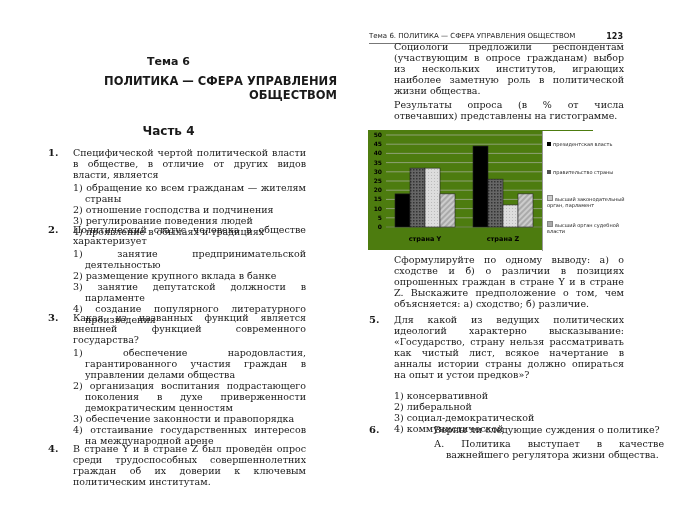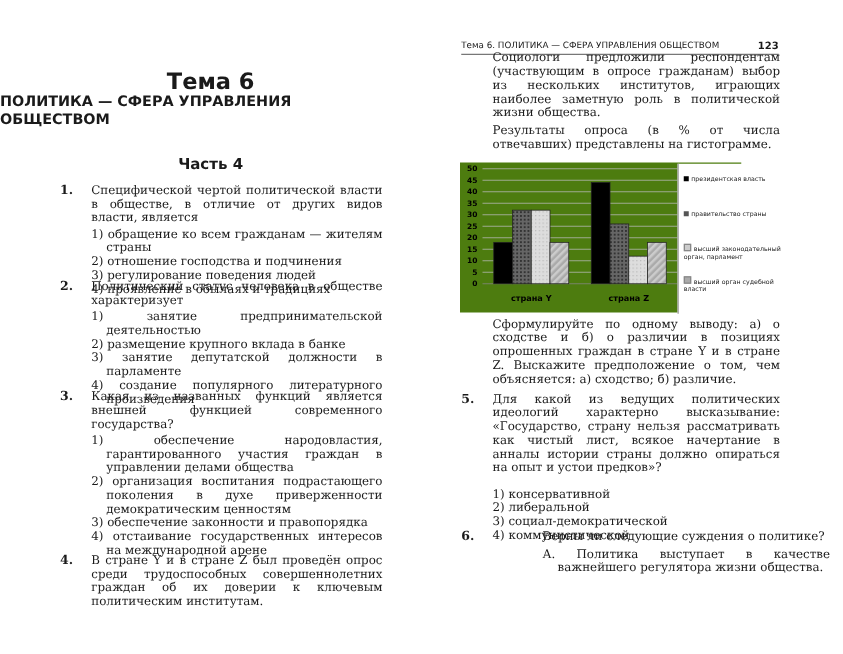--- a/index.html
+++ b/index.html
@@ -2,22 +2,22 @@
 <html><head>
 <meta charset="utf-8">
 <style>
   html, body { margin:0; padding:0; }
   body { width:674px; height:523px; background:#fff; position:relative; overflow:hidden;
          font-family:"DejaVu Serif", serif; color:#1a1a1a; }
   .page { position:absolute; top:0; height:523px; }
   .left { left:0; width:337px; }
   .right { left:337px; width:337px; }
   .sans { font-family:"DejaVu Sans", sans-serif; }
-  .topic { position:absolute; left:0; width:337px; text-align:center; top:55px; font-size:18px; font-weight:bold; }
-  .title { position:absolute; left:0; width:337px; text-align:left; top:74px; font-size:11.5px; font-weight:bold; line-height:14px; }
+  .topic { position:absolute; left:0; width:337px; text-align:center; top:55px; font-size:11px; font-weight:bold; }
+  .title { position:absolute; left:0; width:337px; text-align:right; top:74px; font-size:11.5px; font-weight:bold; line-height:14px; }
   .part { position:absolute; left:0; width:337px; text-align:center; top:124px; font-size:12px; font-weight:bold; }
   .q { position:absolute; font-size:9.5px; line-height:11px; }
   .qnum { position:absolute; font-weight:bold; font-size:10px; }
   .qtext { position:absolute; text-align:justify; }
   .opt { padding-left:12px; text-indent:-12px; }
   .hdr { position:absolute; top:32px; left:32px; width:254px; border-bottom:1px solid #777; font-size:7px; height:11px; }
   .hdr .pn { position:absolute; right:0; top:0; font-weight:bold; font-size:8px; }
   .chart { position:absolute; left:368px; top:130px; width:225px; height:120px; background:#4d7c0f; }
   .legend { position:absolute; left:542px; top:131px; width:126px; height:120px; border-left:1px solid #999; background:#fff; font-family:"DejaVu Sans", sans-serif; font-size:5px; line-height:6px; }
 </style>

